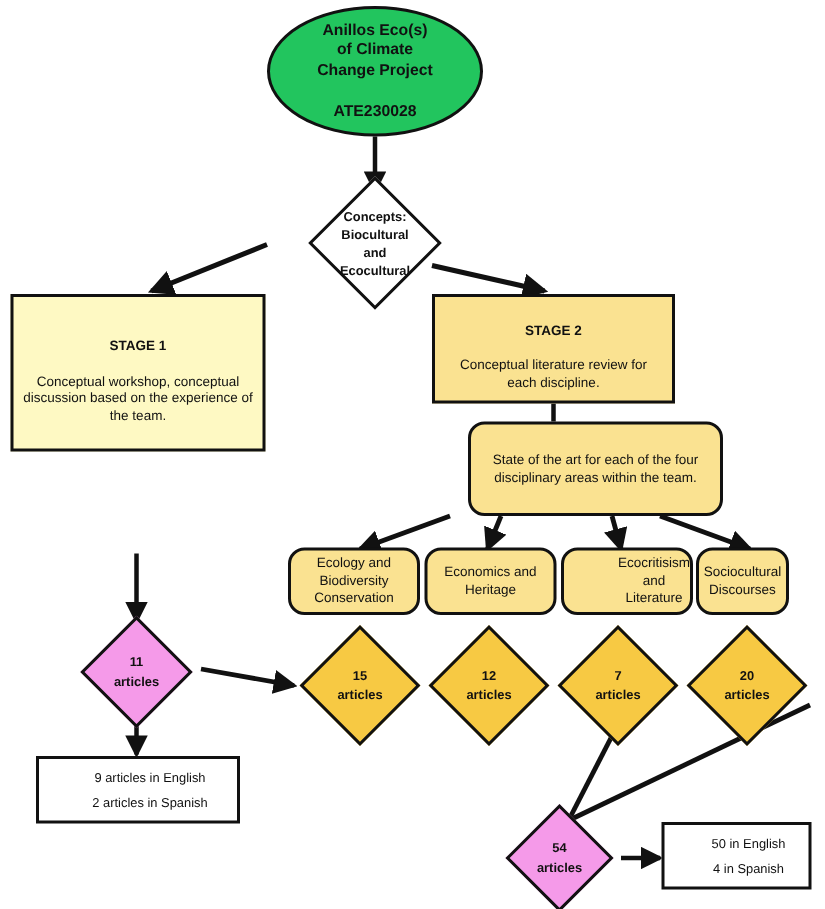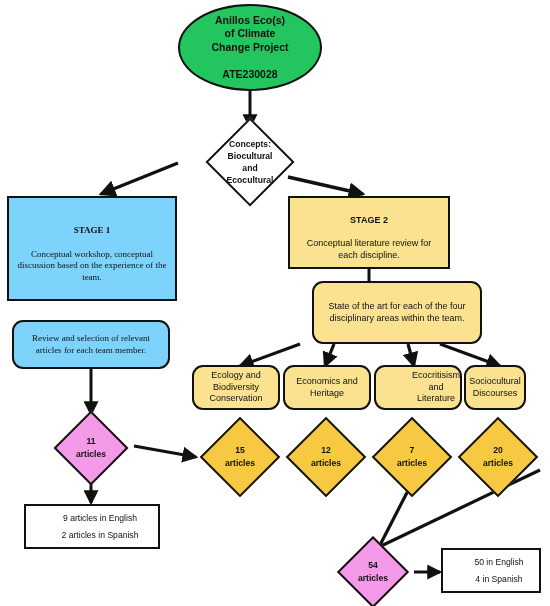--- a/index.html
+++ b/index.html
@@ -59,21 +59,21 @@
   }
 
   
   .rect {
     border: 2.5px solid #111111;
   }
   .rect-round {
     border: 2.5px solid #111111;
     border-radius: 11px;
   }
-  .fill-pink  { background: #7dd3fc; font-family: Liberation Serif, serif; }
+  .fill-pink  { background: #fef9c3; }
   .fill-yellow{ background: #fae291; align-items: center; }
   .fill-white { background: #ffffff; }
 
   .rect .label, .rect-round .label {
     font-size: 9px;
     font-weight: normal;
     color: #111111;
     padding: 0 6px;
   }
   .rect .label b, .rect-round .label b { font-weight: bold; }
@@ -182,23 +182,20 @@
     <span class="label">
       <b>STAGE 2</b><br>
       <span>Conceptual literature review for each discipline.</span>
     </span>
   </div>
 
   <div class="node rect-round fill-yellow" style="left:284px; top:281px; width:170px; height:63px;margin-left:28px;">
     <span class="label">State of the art for each of the four disciplinary areas within the team.</span>
   </div>
 
-  <div class="node rect-round fill-pink" style="left:12px; top:320px; width:158px; height:49px;">
-    <span class="label">Review  and selection of relevant articles for each team member.</span>
-  </div>
 
   <div class="node rect-round fill-yellow" style="left:192px; top:365px; width:88px; height:45px;">
     <span class="label">Ecology and
 Biodiversity
 Conservation</span>
   </div>
   <div class="node rect-round fill-yellow" style="left:283px; top:365px; width:88px; height:45px;">
     <span class="label">Economics and
 Heritage</span>
   </div>

